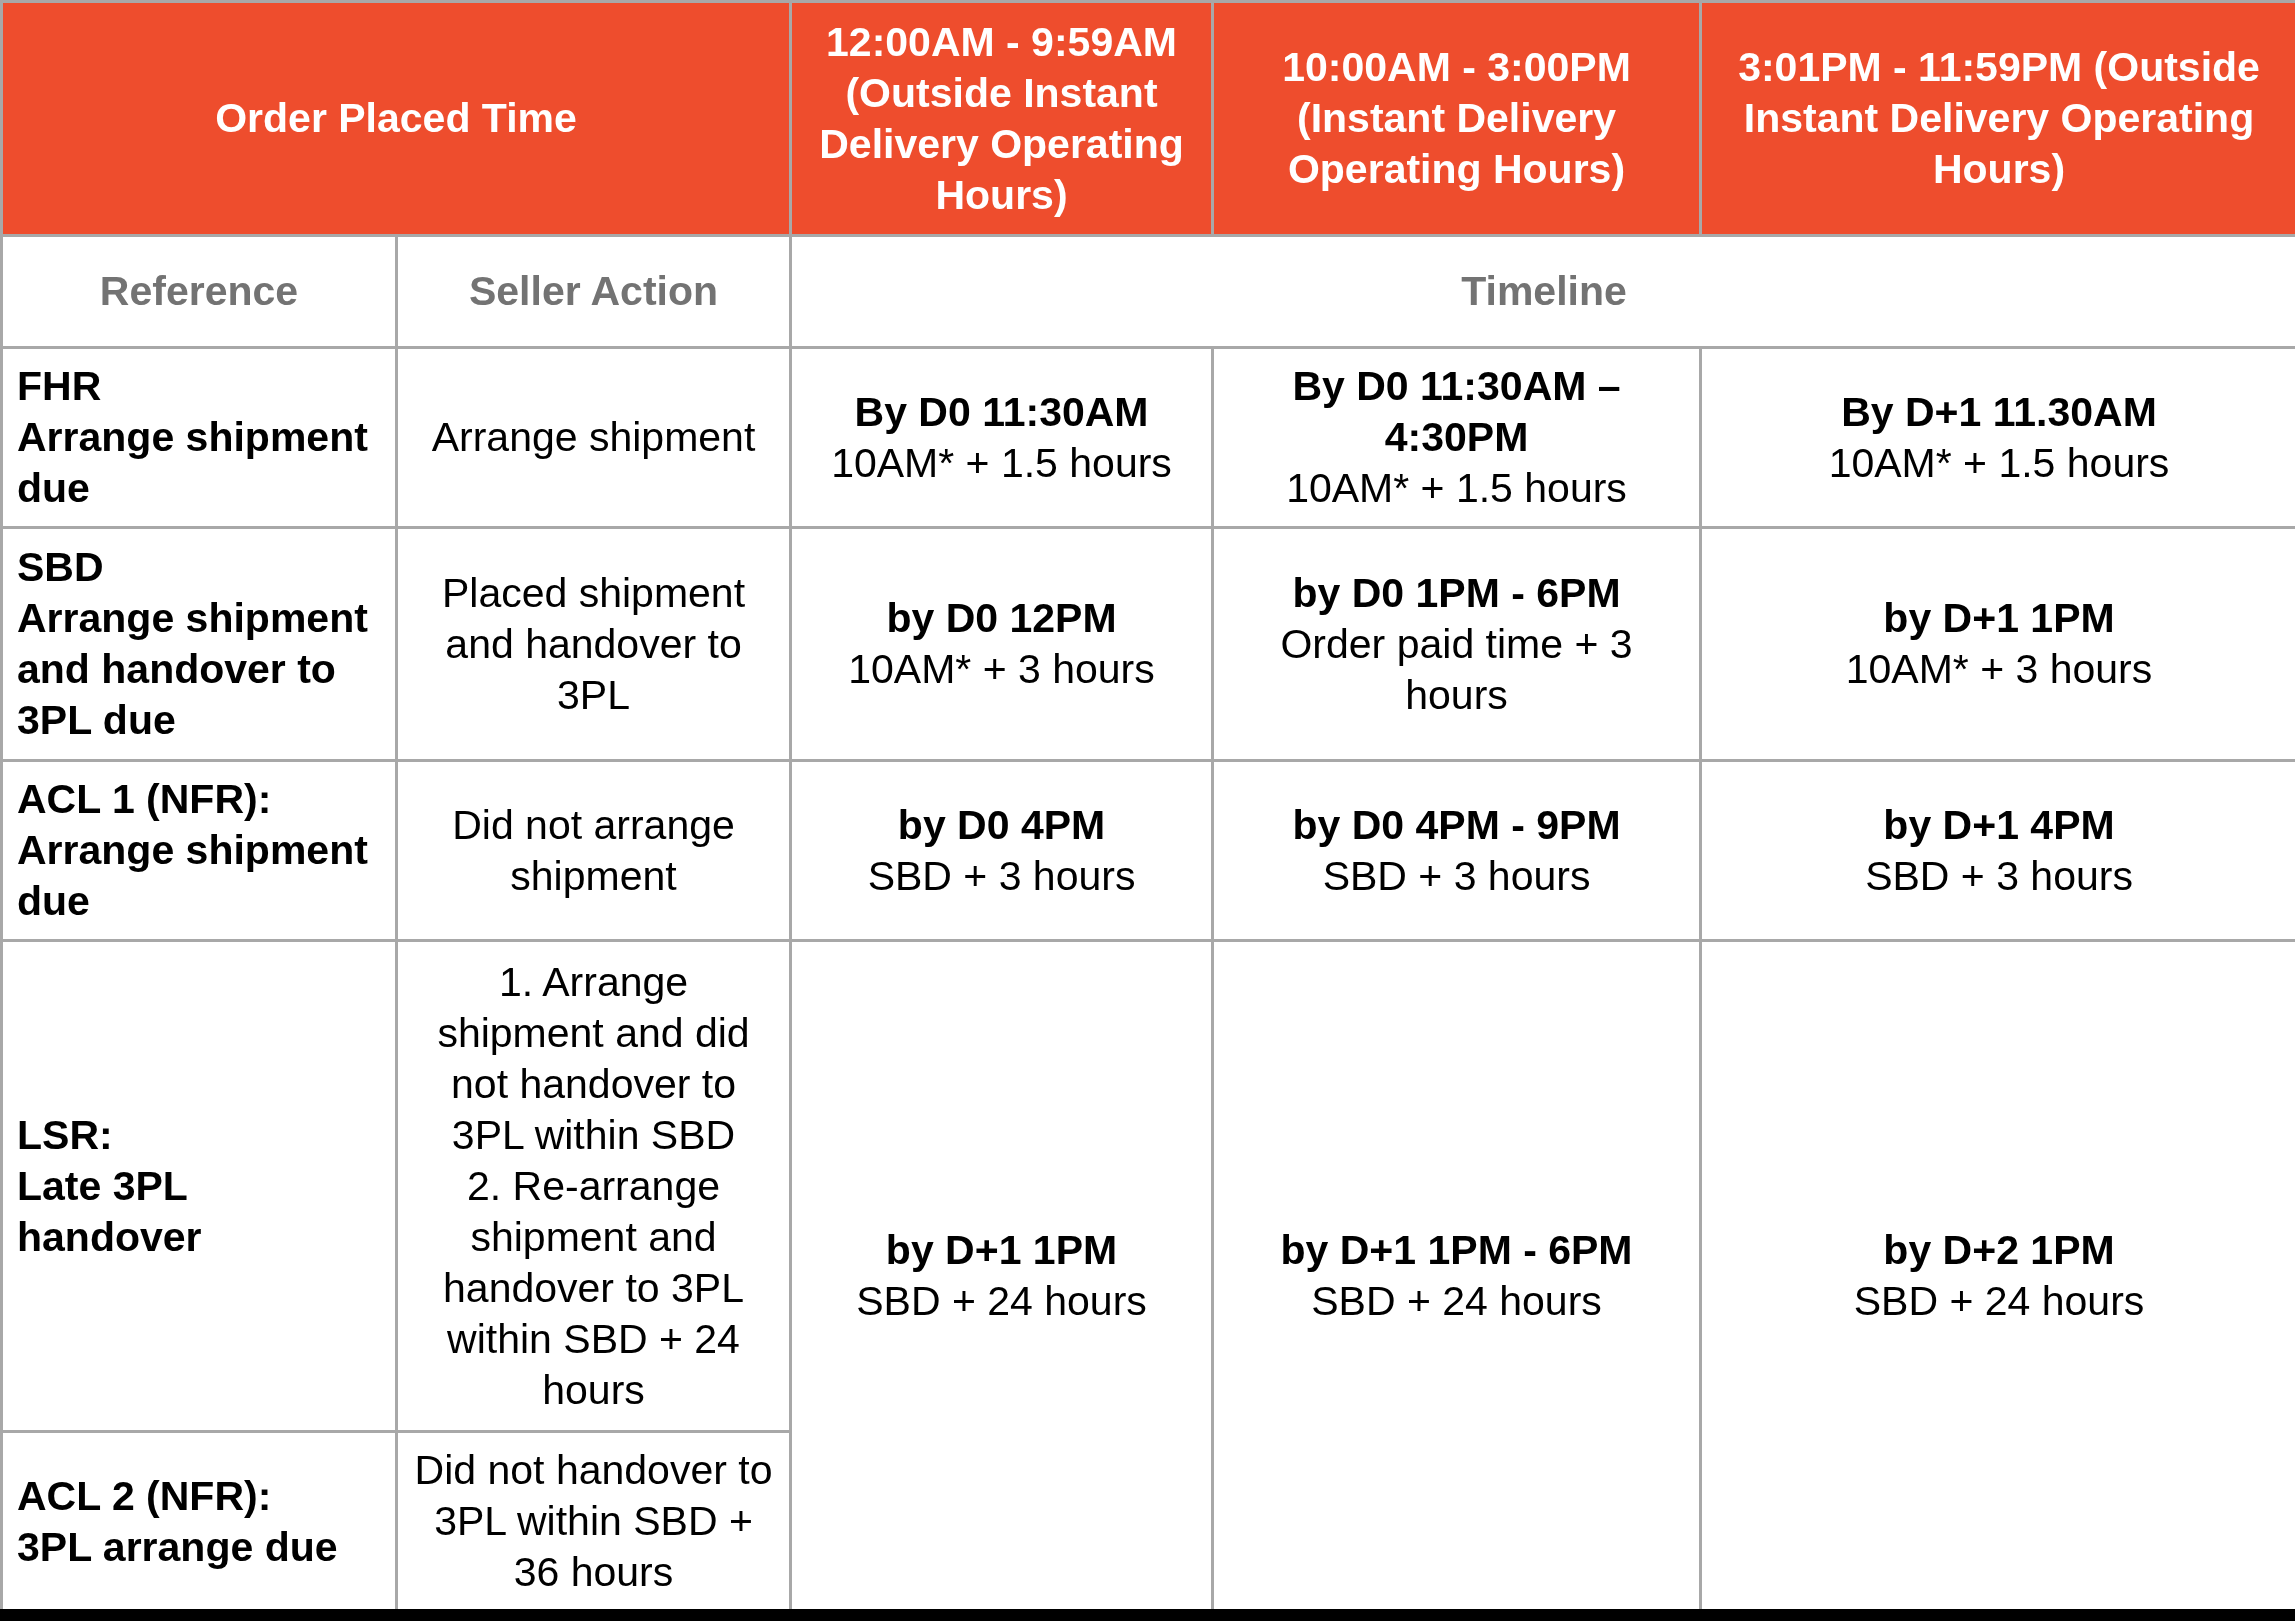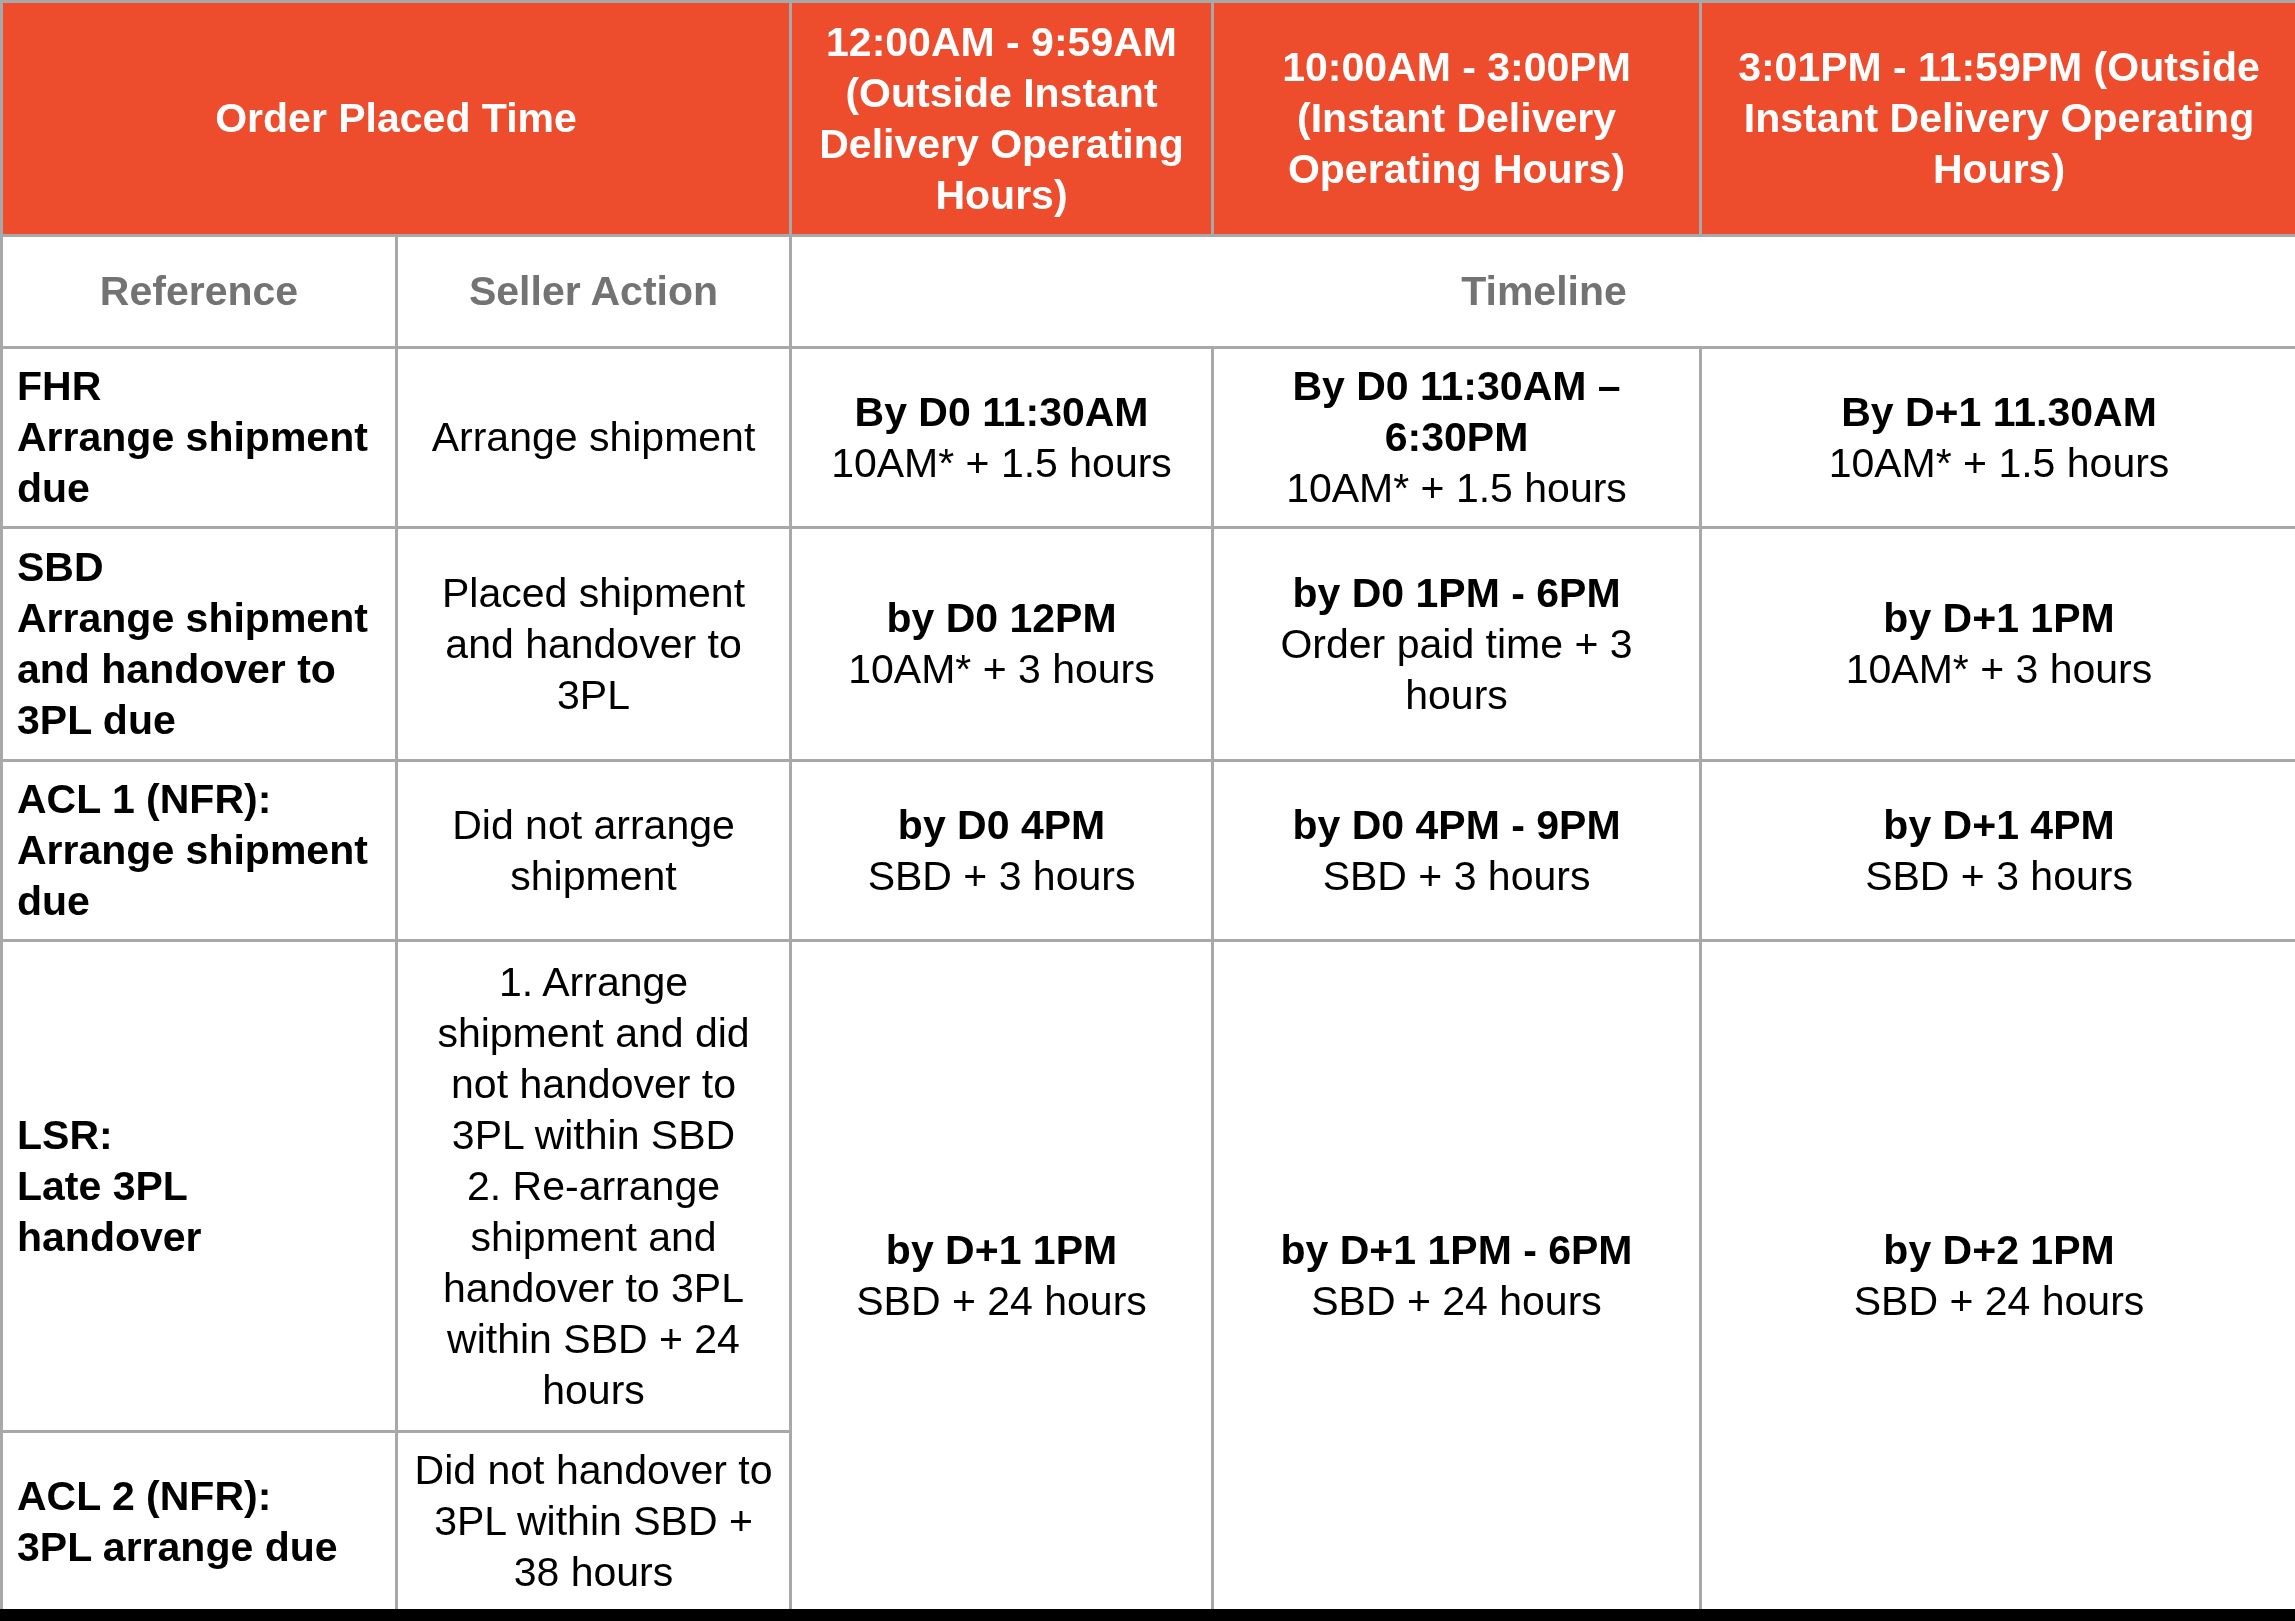--- a/index.html
+++ b/index.html
@@ -52,21 +52,21 @@
     <th class="sub" colspan="3">Timeline</th>
   </tr>
 
   <tr style="height:180px">
     <td class="ref">
       <b>FHR</b>
       <span>Arrange shipment due</span>
     </td>
     <td class="act">Arrange shipment</td>
     <td class="tl"><b>By D0 11:30AM</b><span>10AM* + 1.5 hours</span></td>
-    <td class="tl"><b>By D0 11:30AM – 6:30PM</b><span>10AM* + 1.5 hours</span></td>
+    <td class="tl"><b>By D0 11:30AM – 4:30PM</b><span>10AM* + 1.5 hours</span></td>
     <td class="tl"><b>By D+1 11.30AM</b><span>10AM* + 1.5 hours</span></td>
   </tr>
 
   <tr style="height:233px">
     <td class="ref">
       <b>SBD</b>
       <span>Arrange shipment and handover to 3PL due</span>
     </td>
     <td class="act">Placed shipment and handover to 3PL</td>
     <td class="tl"><b>by D0 12PM</b><span>10AM* + 3 hours</span></td>
@@ -97,19 +97,19 @@
     <td class="tl" rowspan="2"><b>by D+1 1PM</b><span>SBD + 24 hours</span></td>
     <td class="tl" rowspan="2"><b>by D+1 1PM - 6PM</b><span>SBD + 24 hours</span></td>
     <td class="tl" rowspan="2"><b>by D+2 1PM</b><span>SBD + 24 hours</span></td>
   </tr>
 
   <tr style="height:180px">
     <td class="ref">
       <b>ACL 2 (NFR):</b>
       <span>3PL arrange due</span>
     </td>
-    <td class="act left">Did not handover to 3PL within SBD + 38 hours</td>
+    <td class="act left">Did not handover to 3PL within SBD + 36 hours</td>
   </tr>
 </tbody>
     </table>
 </div>
 <div class="bottom-band"></div>
 
 
 </body></html>

